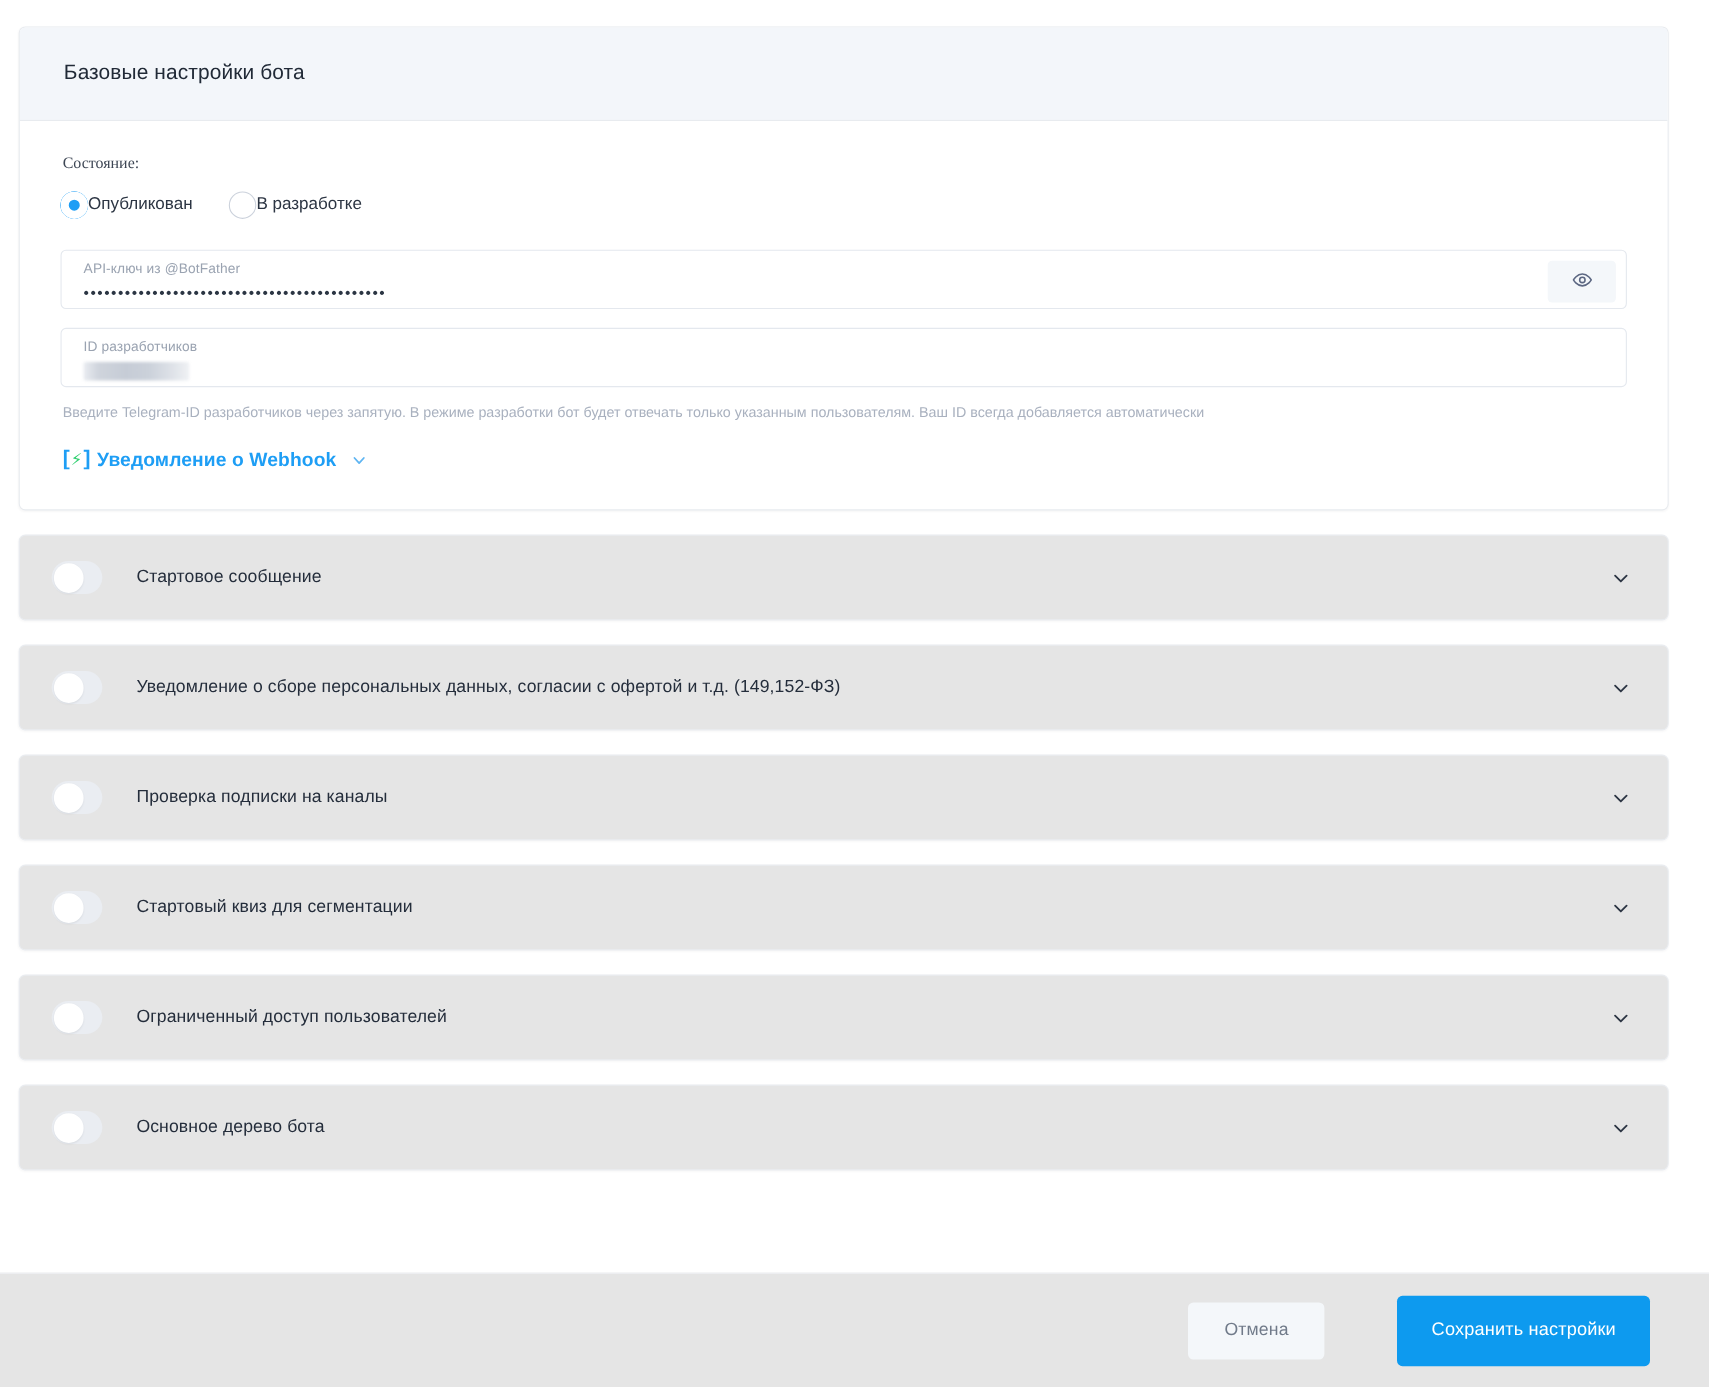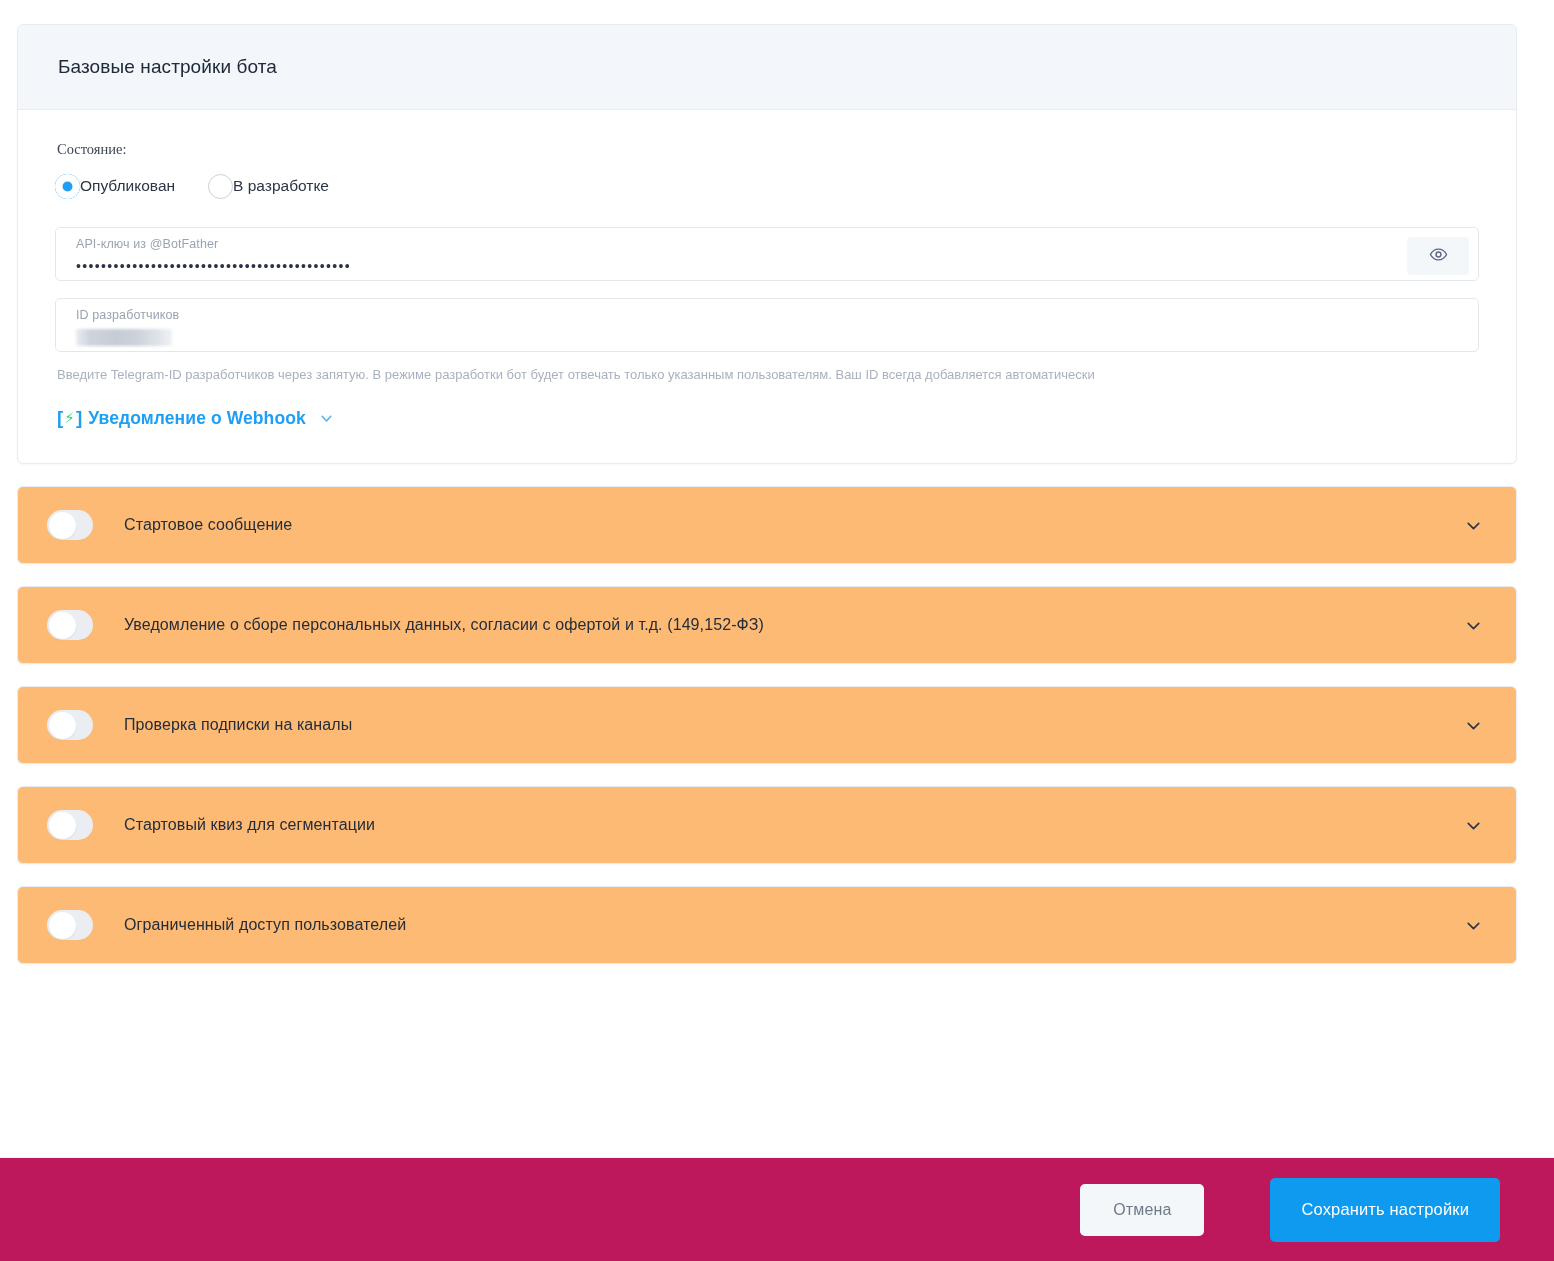--- a/index.html
+++ b/index.html
@@ -190,21 +190,21 @@
   }
   .webhook-chev {
     margin-left: 12px;
     display: inline-flex;
     color: #5fb5f2;
   }
 
   
   .section {
     margin-top: 22px;
-    background: #fdba74;
+    background: #e5e5e5;
     border: 1px solid #e9ecf0;
     border-radius: 6px;
     box-shadow: 0 1px 2px rgba(16, 24, 40, .03);
     height: 78px;
     display: flex;
     align-items: center;
     padding: 0 32px 0 29px;
     cursor: pointer;
   }
 
@@ -243,21 +243,21 @@
     display: inline-flex;
   }
 
   
   .footer {
     position: absolute;
     left: 0;
     top: 1157px;
     width: 1554px;
     height: 104px;
-    background: #be185d;
+    background: #e5e5e5;
     border-top: 1px solid #eff1f4;
     display: flex;
     align-items: center;
     justify-content: flex-end;
     padding-right: 54px;
   }
 
   .btn {
     border: 0;
     border-radius: 5px;
@@ -390,20 +390,29 @@
     <div class="section">
       <span class="toggle"></span>
       <span class="section-title">Ограниченный доступ пользователей</span>
       <span class="section-chev">
         <svg width="21" height="21" viewBox="0 0 24 24" fill="none" stroke="currentColor" stroke-width="1.9" stroke-linecap="round" stroke-linejoin="round">
           <polyline points="6 9.5 12 15.5 18 9.5"></polyline>
         </svg>
       </span>
     </div>
 
+    <div class="section">
+      <span class="toggle"></span>
+      <span class="section-title">Основное дерево бота</span>
+      <span class="section-chev">
+        <svg width="21" height="21" viewBox="0 0 24 24" fill="none" stroke="currentColor" stroke-width="1.9" stroke-linecap="round" stroke-linejoin="round">
+          <polyline points="6 9.5 12 15.5 18 9.5"></polyline>
+        </svg>
+      </span>
+    </div>
 
   </div>
 
   <div class="footer">
     <button class="btn btn-cancel">Отмена</button>
     <button class="btn btn-save">Сохранить настройки</button>
   </div>
 
 </div>
 

